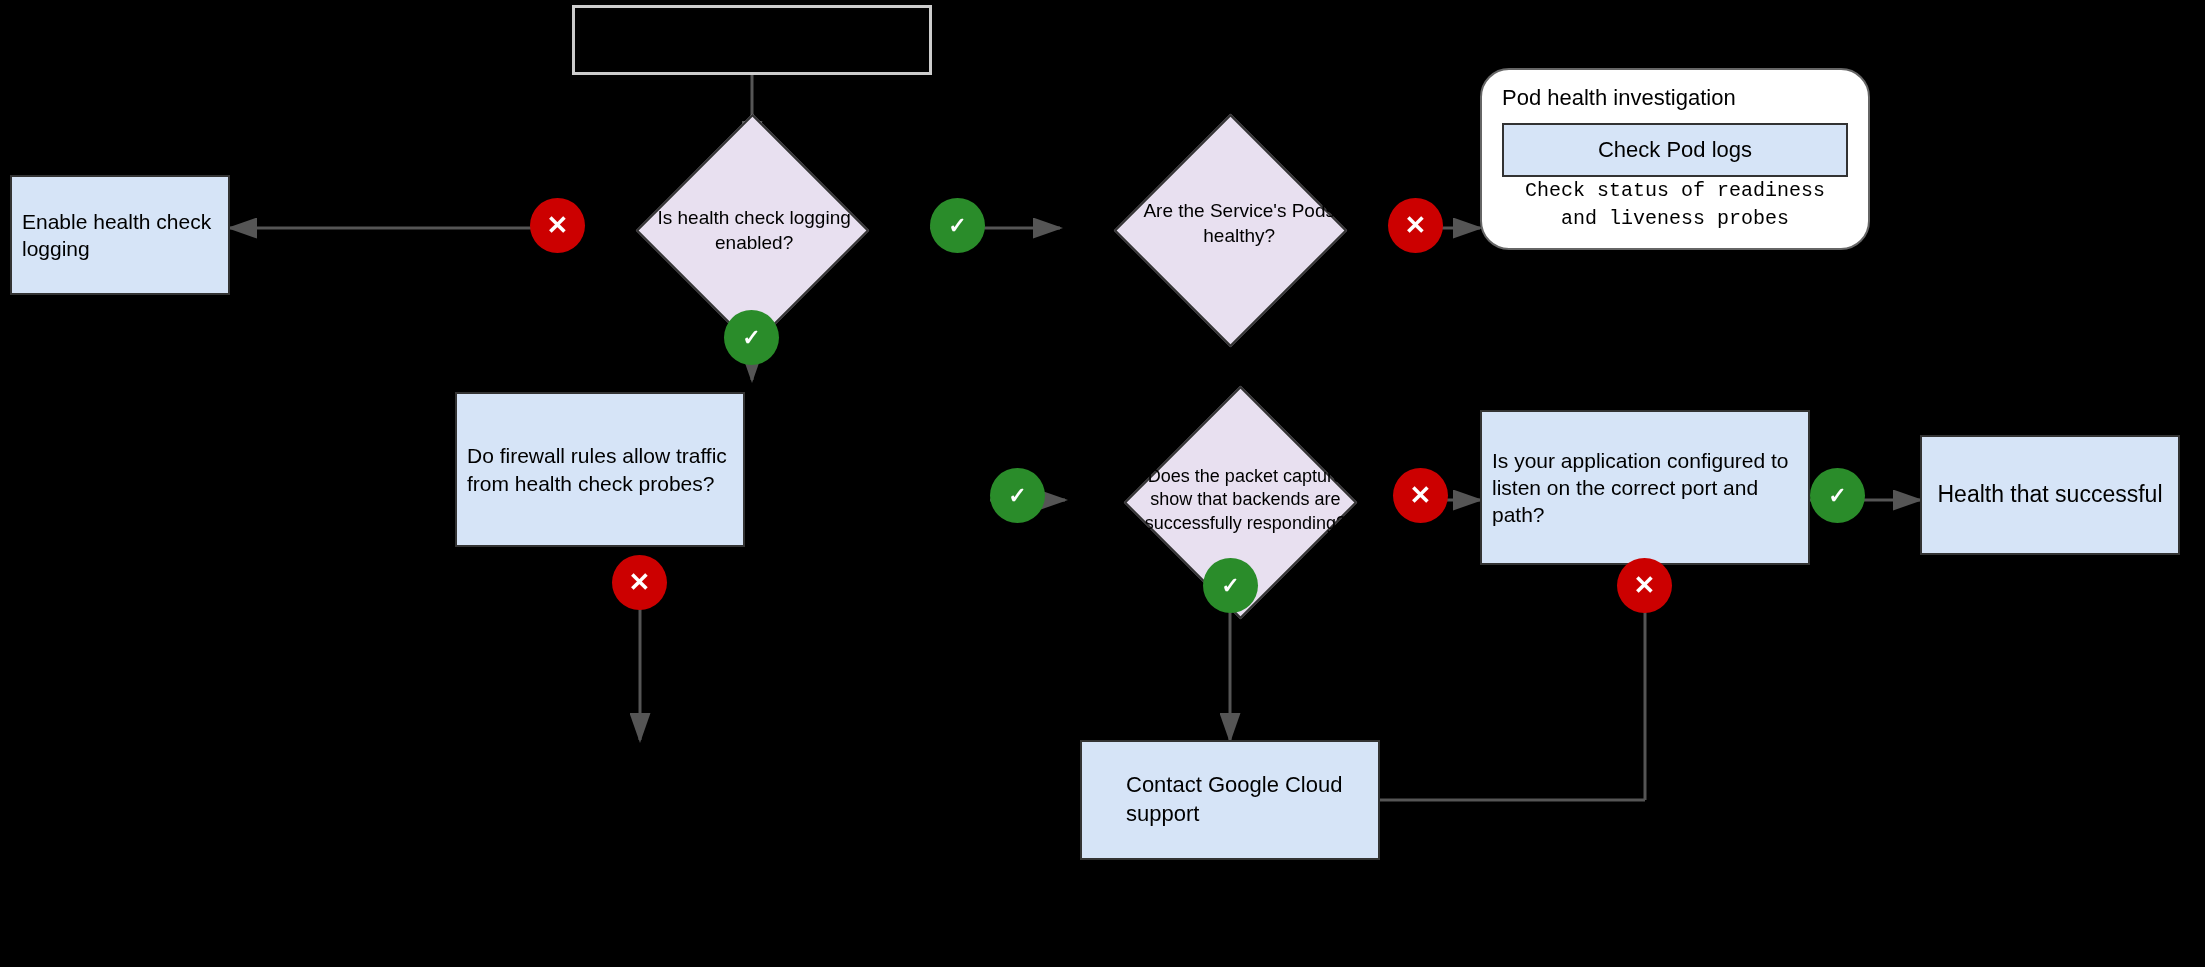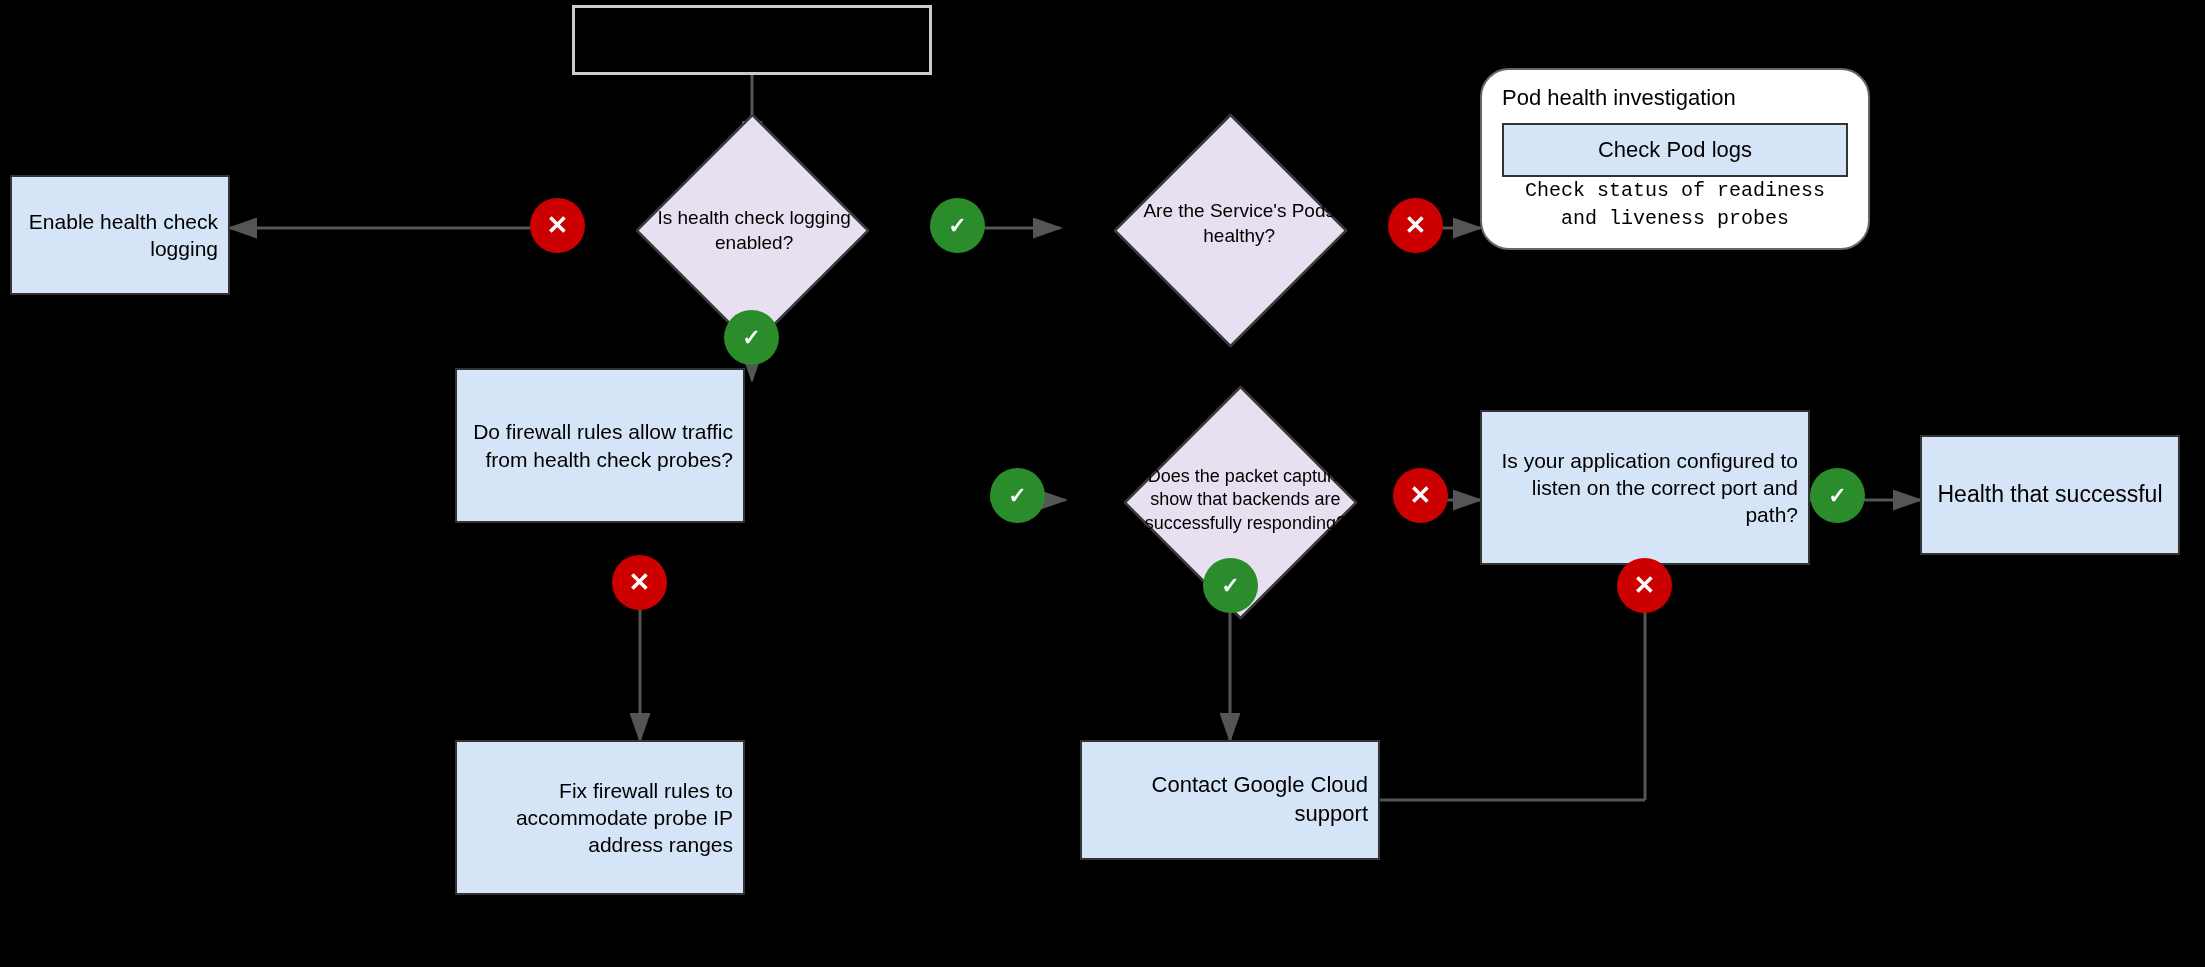--- a/index.html
+++ b/index.html
@@ -20,21 +20,21 @@
     }
 
     
     .box {
       position: absolute;
       background: #d6e4f7;
       border: 2px solid #333;
       display: flex;
       align-items: center;
       justify-content: center;
-      text-align: right;
+      text-align: left;
       font-size: 22px;
       line-height: 1.3;
       padding: 10px;
     }
 
     
     .diamond-container {
       position: absolute;
       display: flex;
       align-items: center;
@@ -176,21 +176,21 @@
   </div>
 
   <div class="circle circle-red" style="left:530px; top:198px; width:55px; height:55px; font-size:26px;">✕</div>
 
   <div class="circle circle-green" style="left:930px; top:198px; width:55px; height:55px; font-size:22px;">✓</div>
 
   <div class="circle circle-green" style="left:724px; top:310px; width:55px; height:55px; font-size:22px;">✓</div>
 
   <div class="circle circle-red" style="left:1388px; top:198px; width:55px; height:55px; font-size:26px;">✕</div>
 
-  <div class="box" style="left:455px; top:368px; width:290px; height:155px; font-size:21px;">
+  <div class="box" style="left:455px; top:392px; width:290px; height:155px; font-size:21px;">
     <span>Do firewall rules allow
 traffic from health check
 probes?</span>
   </div>
 
   <div class="circle circle-green" style="left:990px; top:468px; width:55px; height:55px; font-size:22px;">✓</div>
 
   <div class="circle circle-red" style="left:612px; top:555px; width:55px; height:55px; font-size:26px;">✕</div>
 
   <div class="diamond-container" style="left:1060px; top:420px; width:360px; height:165px;">
@@ -215,25 +215,20 @@
 
   <div class="circle circle-green" style="left:1810px; top:468px; width:55px; height:55px; font-size:22px;">✓</div>
 
   <div class="circle circle-red" style="left:1617px; top:558px; width:55px; height:55px; font-size:26px;">✕</div>
 
   <div class="box" style="left:1920px; top:435px; width:260px; height:120px; font-size:23px;">
     <span>Health that
 successful</span>
   </div>
 
-  <div class="box" style="left:455px; top:740px; width:290px; height:155px; font-size:21px;">
-    <span>Fix firewall rules to
-accommodate probe
-IP address ranges</span>
-  </div>
 
   <div class="box" style="left:1080px; top:740px; width:300px; height:120px; font-size:22px;padding-left:44px;">
     <span>Contact Google
 Cloud support</span>
   </div>
 
   <div class="note-box" style="left:1480px; top:68px; width:390px; padding:15px 20px;border-radius:29px;">
     <div style="font-size:22px; margin-bottom:12px; font-weight:normal;">
       <span>Pod health investigation</span>
     </div>

